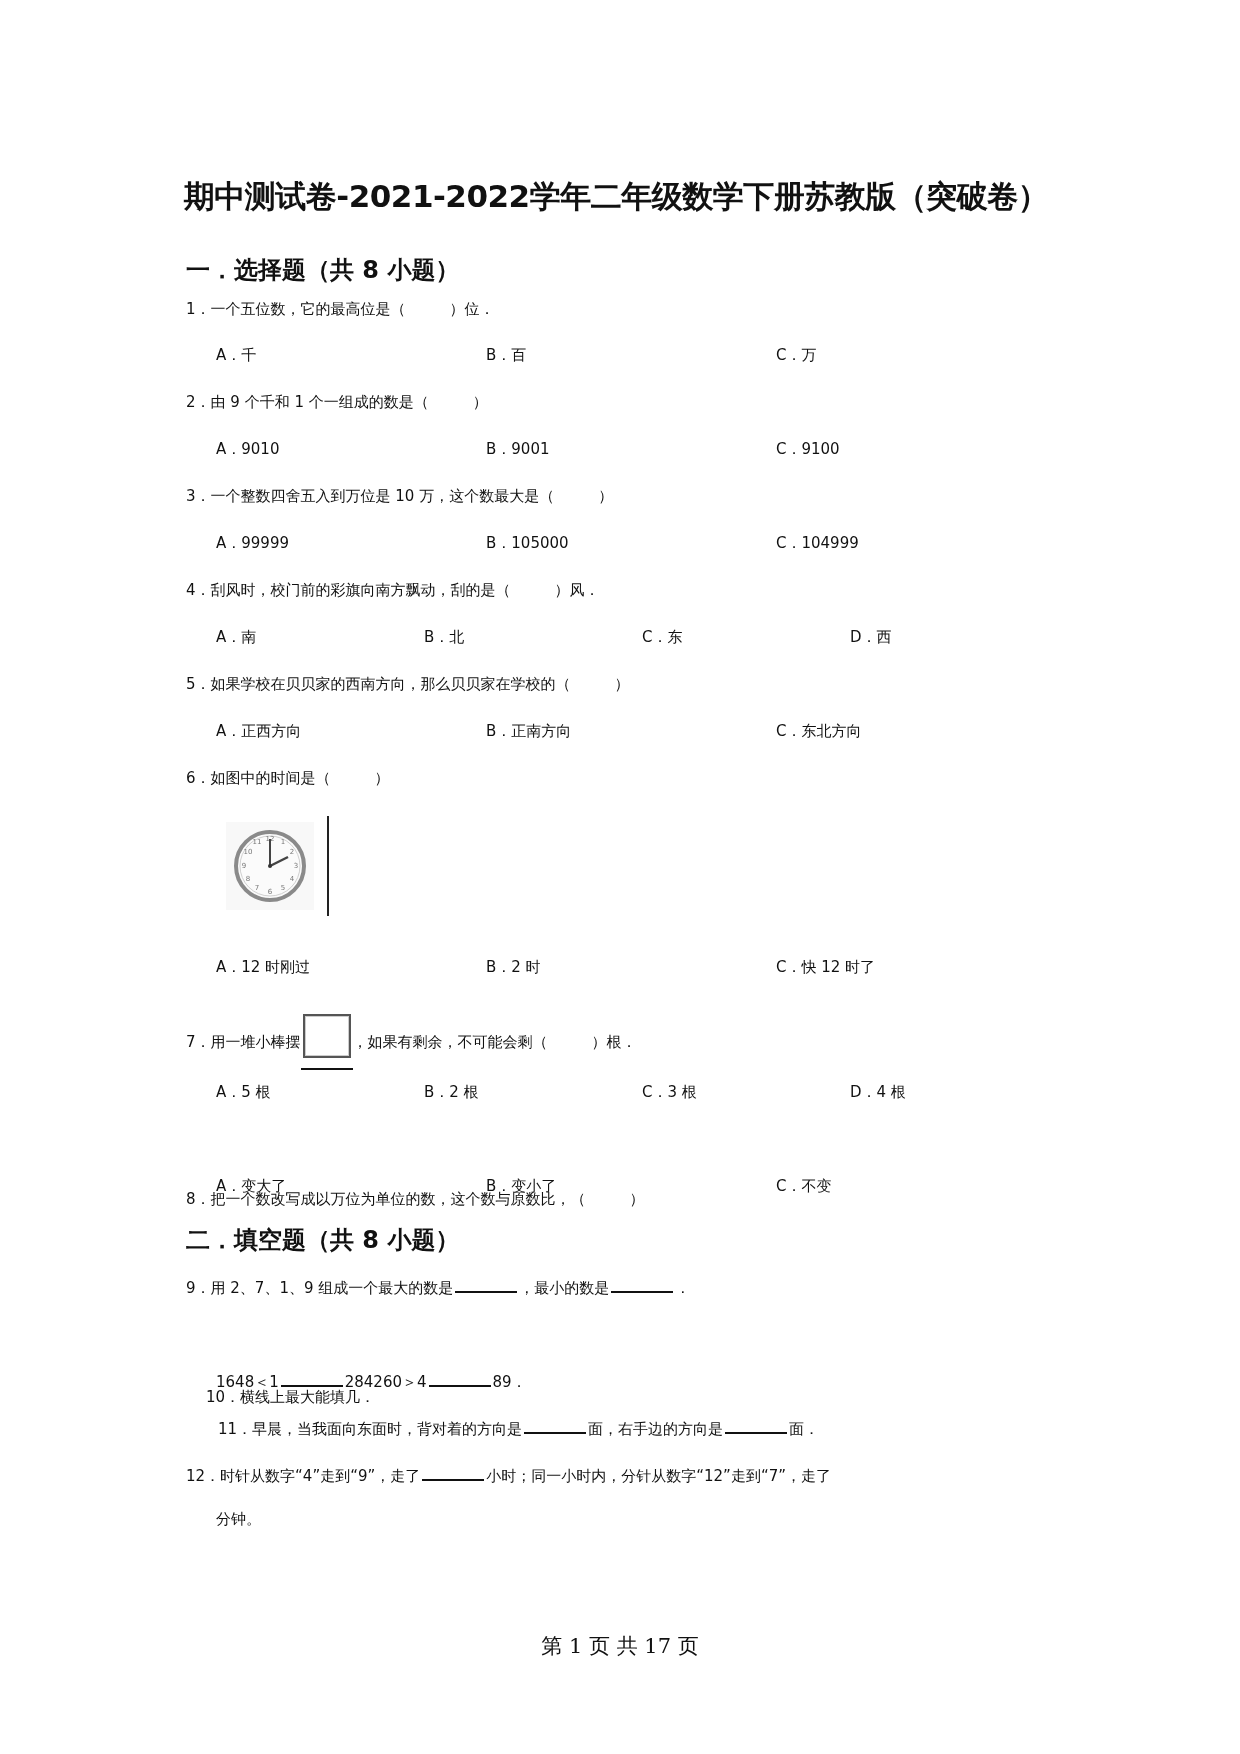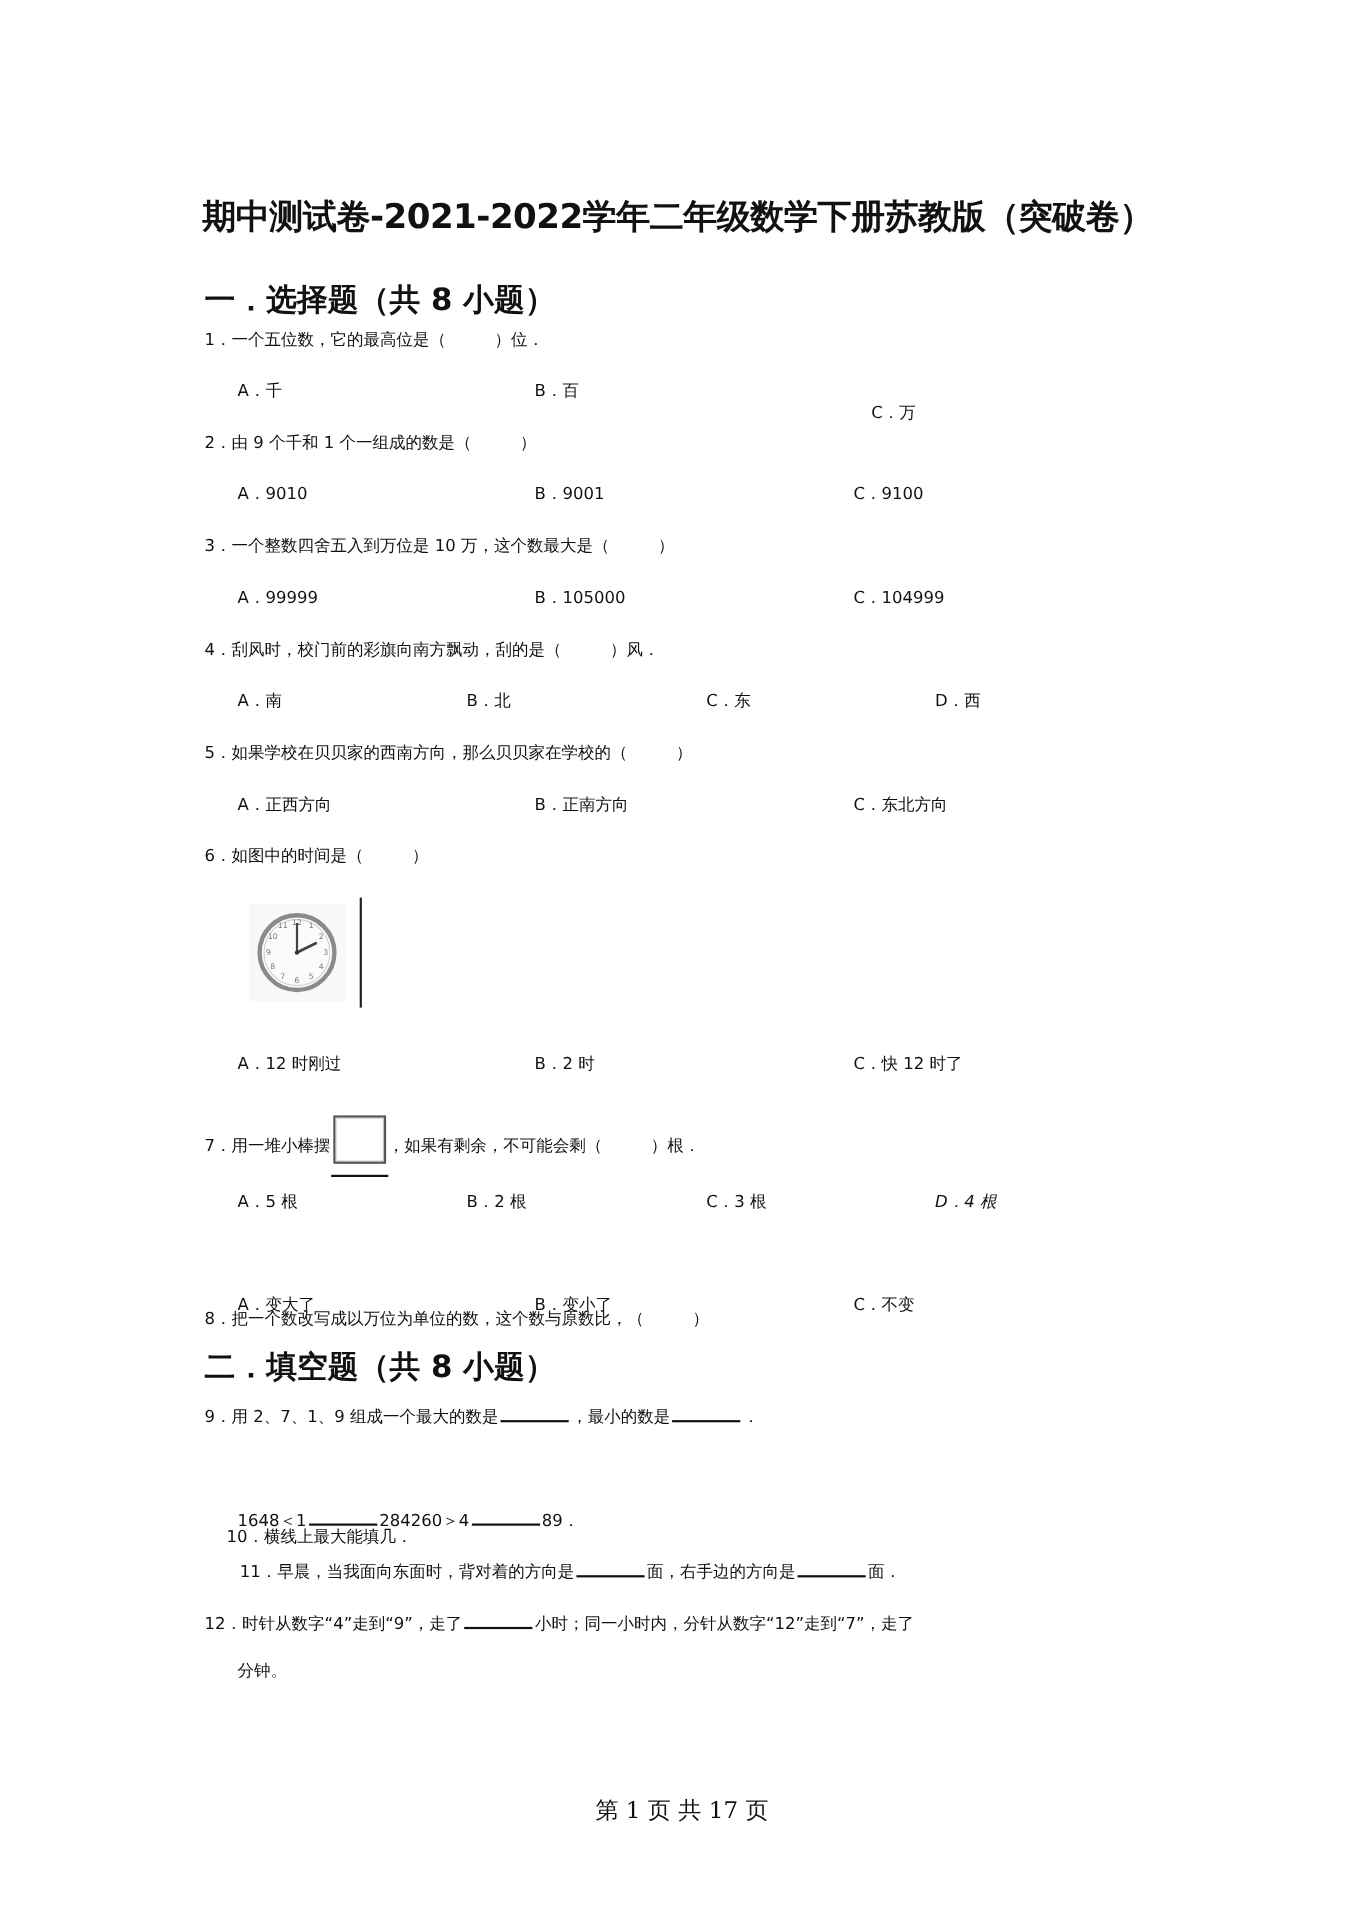--- a/index.html
+++ b/index.html
@@ -11,21 +11,21 @@
     .page-title {
       position: absolute; left: 0; width: 1232px; top: 176px;
       text-align: center; font-size: 31px; font-weight: bold;
       font-family: "DejaVu Sans", "Liberation Sans", sans-serif;
       letter-spacing: -0.5px;
     }
     .line {
       position: absolute; font-size: 15px; white-space: nowrap;
       font-family: "DejaVu Sans", "Liberation Sans", sans-serif;
     }
-    .section-heading { font-weight: bold; font-size: 28px; }
+    .section-heading { font-weight: bold; font-size: 24px; }
     .opt { position: absolute; font-size: 15px; white-space: nowrap;
       font-family: "DejaVu Sans", "Liberation Sans", sans-serif; }
     .blank {
       display: inline-block; width: 62px; border-bottom: 2px solid #111;
       height: 20px; vertical-align: baseline; margin: 0 2px;
     }
     .paren-gap { display: inline-block; width: 44px; }
     .clock-wrap {
       position: absolute; left: 226px; top: 822px; width: 88px; height: 88px;
     }
@@ -51,21 +51,21 @@
 
 <div class="page-title">期中测试卷-2021-2022学年二年级数学下册苏教版（突破卷）</div>
 
 <div class="line section-heading" style="left:186px; top:254px;">一．选择题（共 8 小题）</div>
 
 <div class="line" style="left:186px; top:300px;">
   <span>1．</span><span>一个五位数，它的最高位是（</span><span class="paren-gap"></span><span>）位．</span>
 </div>
 <div class="opt" style="left:216px; top:346px;">A．千</div>
 <div class="opt" style="left:486px; top:346px;">B．百</div>
-<div class="opt" style="left:792px; top:346px;margin-top:20px;">C．万</div>
+<div class="opt" style="left:776px; top:346px;">C．万</div>
 
 <div class="line" style="left:186px; top:393px;">
   <span>2．</span><span>由 9 个千和 1 个一组成的数是（</span><span class="paren-gap"></span><span>）</span>
 </div>
 <div class="opt" style="left:216px; top:440px;">A．9010</div>
 <div class="opt" style="left:486px; top:440px;">B．9001</div>
 <div class="opt" style="left:776px; top:440px;">C．9100</div>
 
 <div class="line" style="left:186px; top:487px;">
   <span>3．</span><span>一个整数四舍五入到万位是 10 万，这个数最大是（</span><span class="paren-gap"></span><span>）</span>
@@ -120,21 +120,21 @@
 <div class="opt" style="left:216px; top:958px;">A．12 时刚过</div>
 <div class="opt" style="left:486px; top:958px;">B．2 时</div>
 <div class="opt" style="left:776px; top:958px;">C．快 12 时了</div>
 
 <div class="line" style="left:186px; top:1020px;">
   <span>7．</span><span>用一堆小棒摆</span><span class="square-under"><span class="square-box"></span></span><span>，如果有剩余，不可能会剩（</span><span class="paren-gap"></span><span>）根．</span>
 </div>
 <div class="opt" style="left:216px; top:1083px;">A．5 根</div>
 <div class="opt" style="left:424px; top:1083px;">B．2 根</div>
 <div class="opt" style="left:642px; top:1083px;">C．3 根</div>
-<div class="opt" style="left:850px; top:1083px;font-style:italic;">D．4 根</div>
+<div class="opt" style="left:850px; top:1083px;">D．4 根</div>
 
 <div class="line" style="left:186px; top:1190px;text-align:center;">
   <span>8．</span><span>把一个数改写成以万位为单位的数，这个数与原数比，（</span><span class="paren-gap"></span><span>）</span>
 </div>
 <div class="opt" style="left:216px; top:1177px;">A．变大了</div>
 <div class="opt" style="left:486px; top:1177px;">B．变小了</div>
 <div class="opt" style="left:776px; top:1177px;">C．不变</div>
 
 <div class="line section-heading" style="left:186px; top:1224px;">二．填空题（共 8 小题）</div>
 

